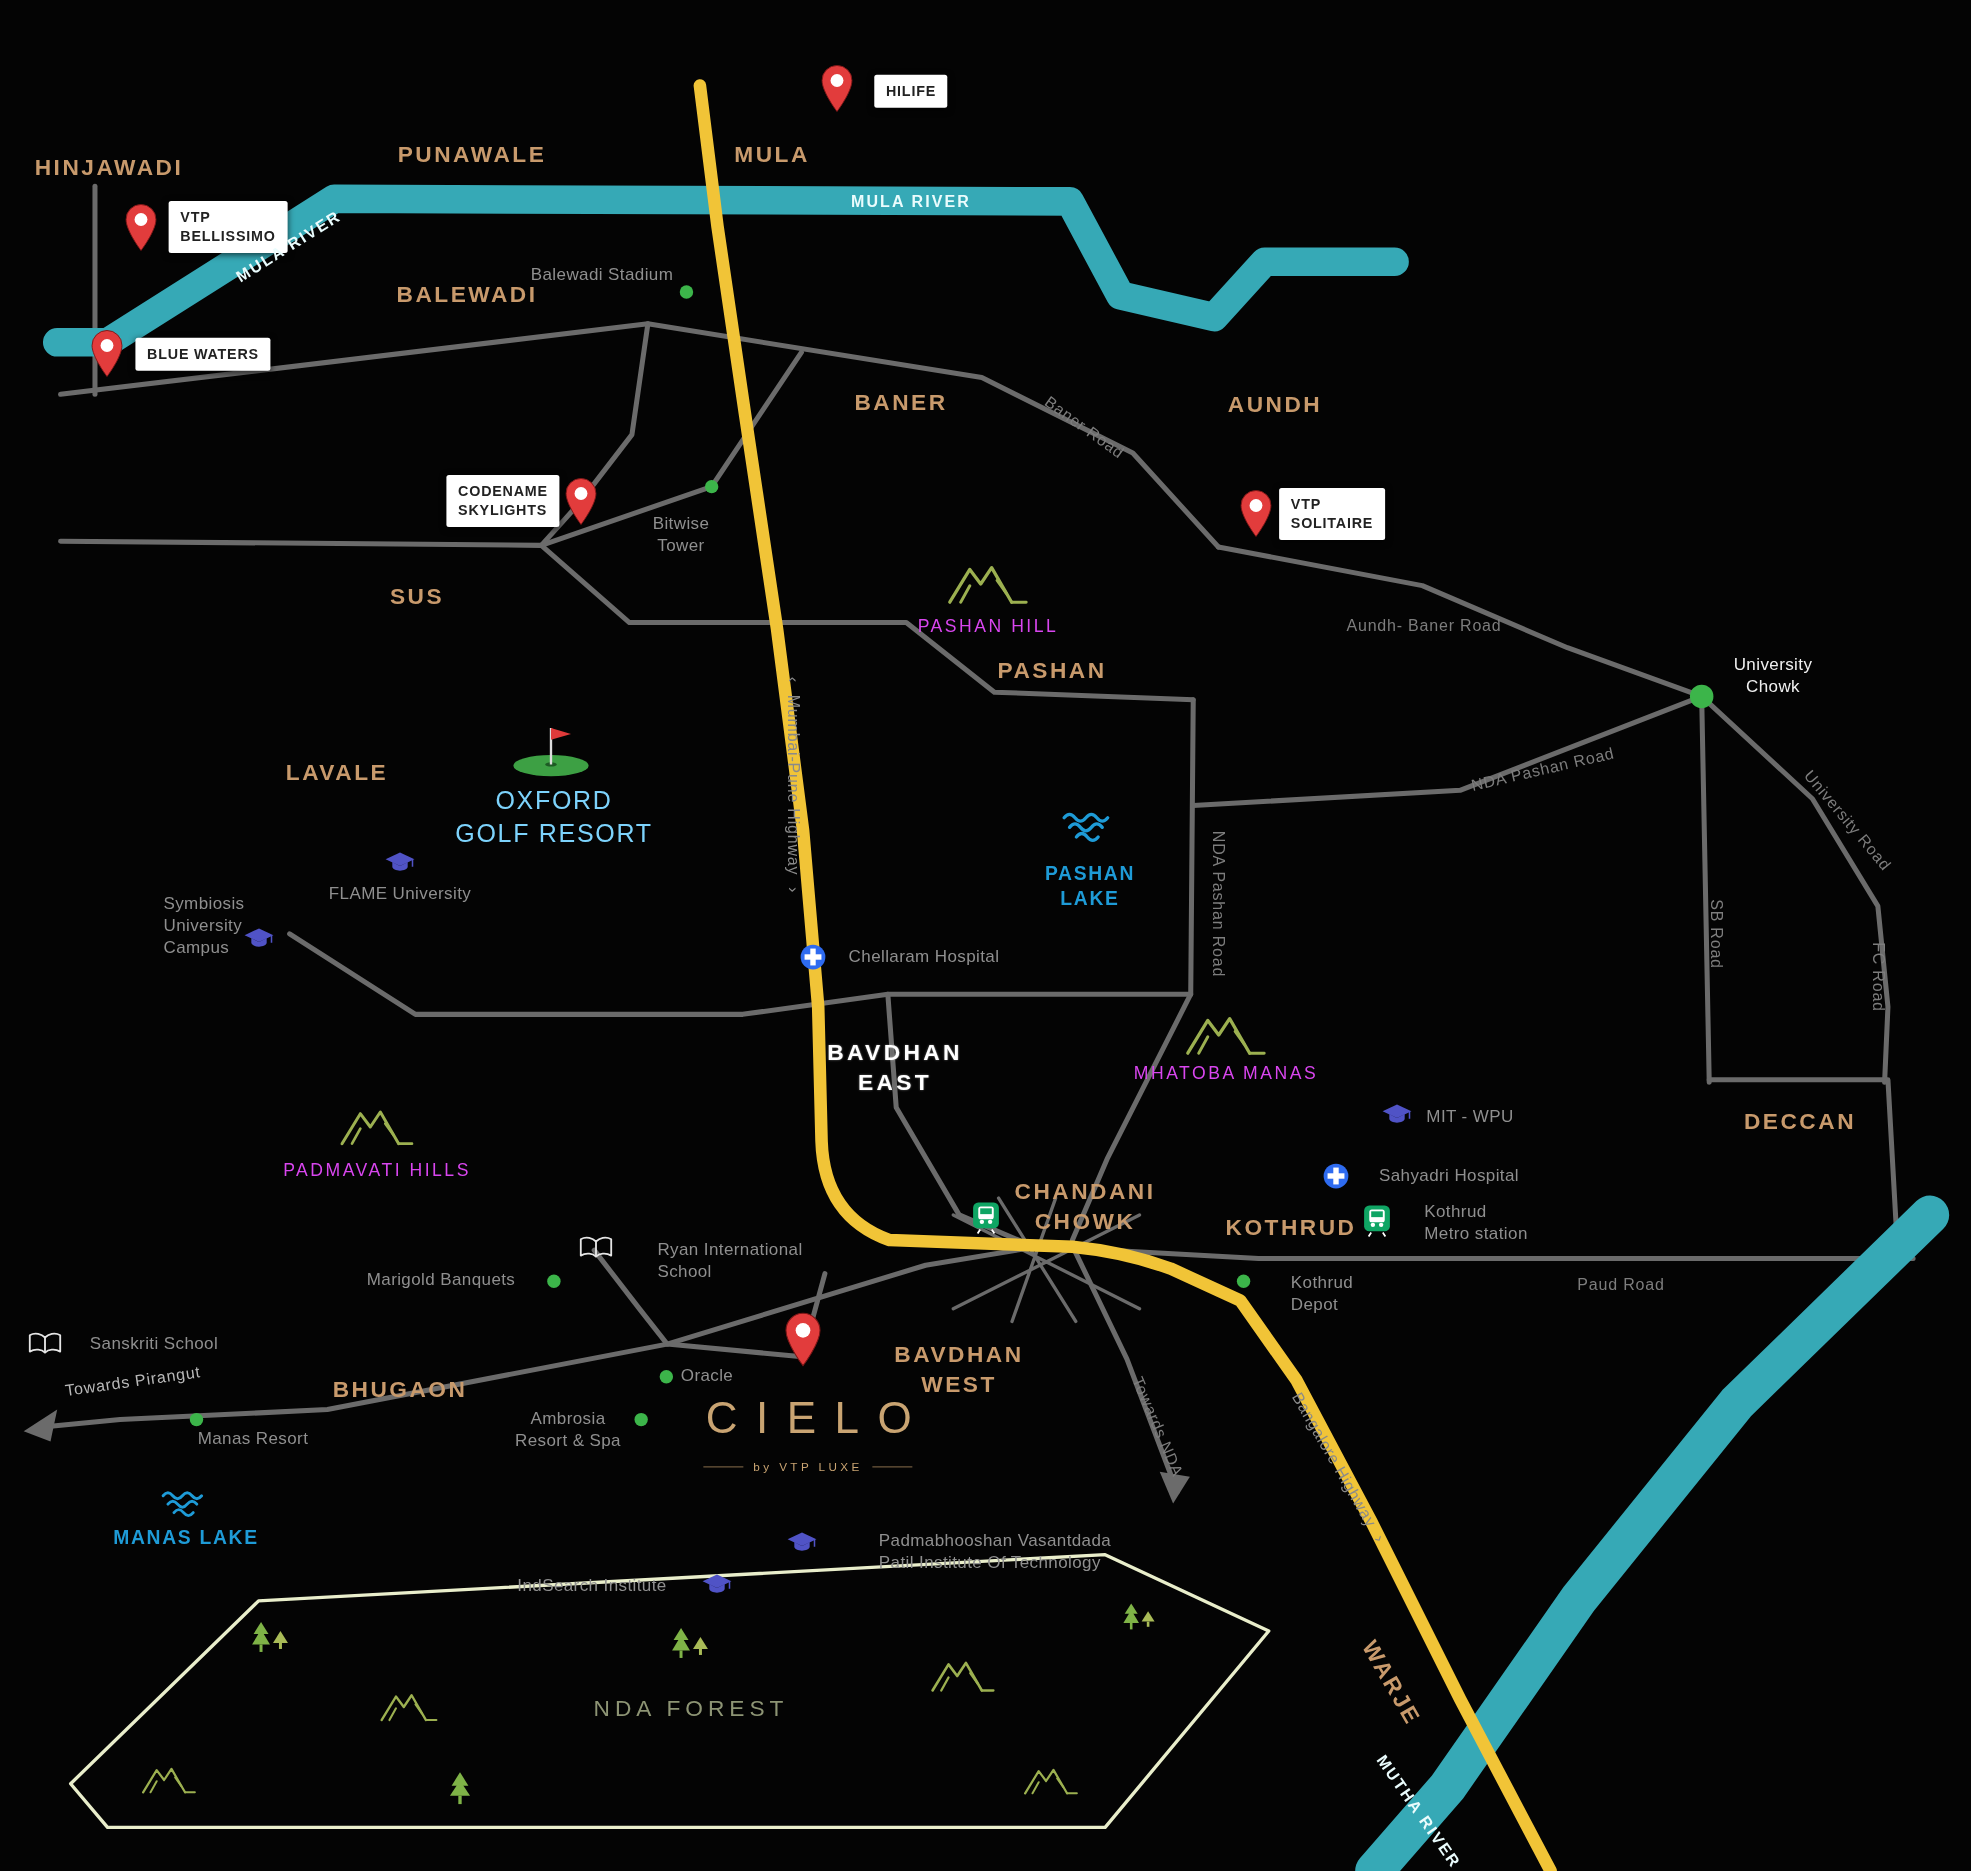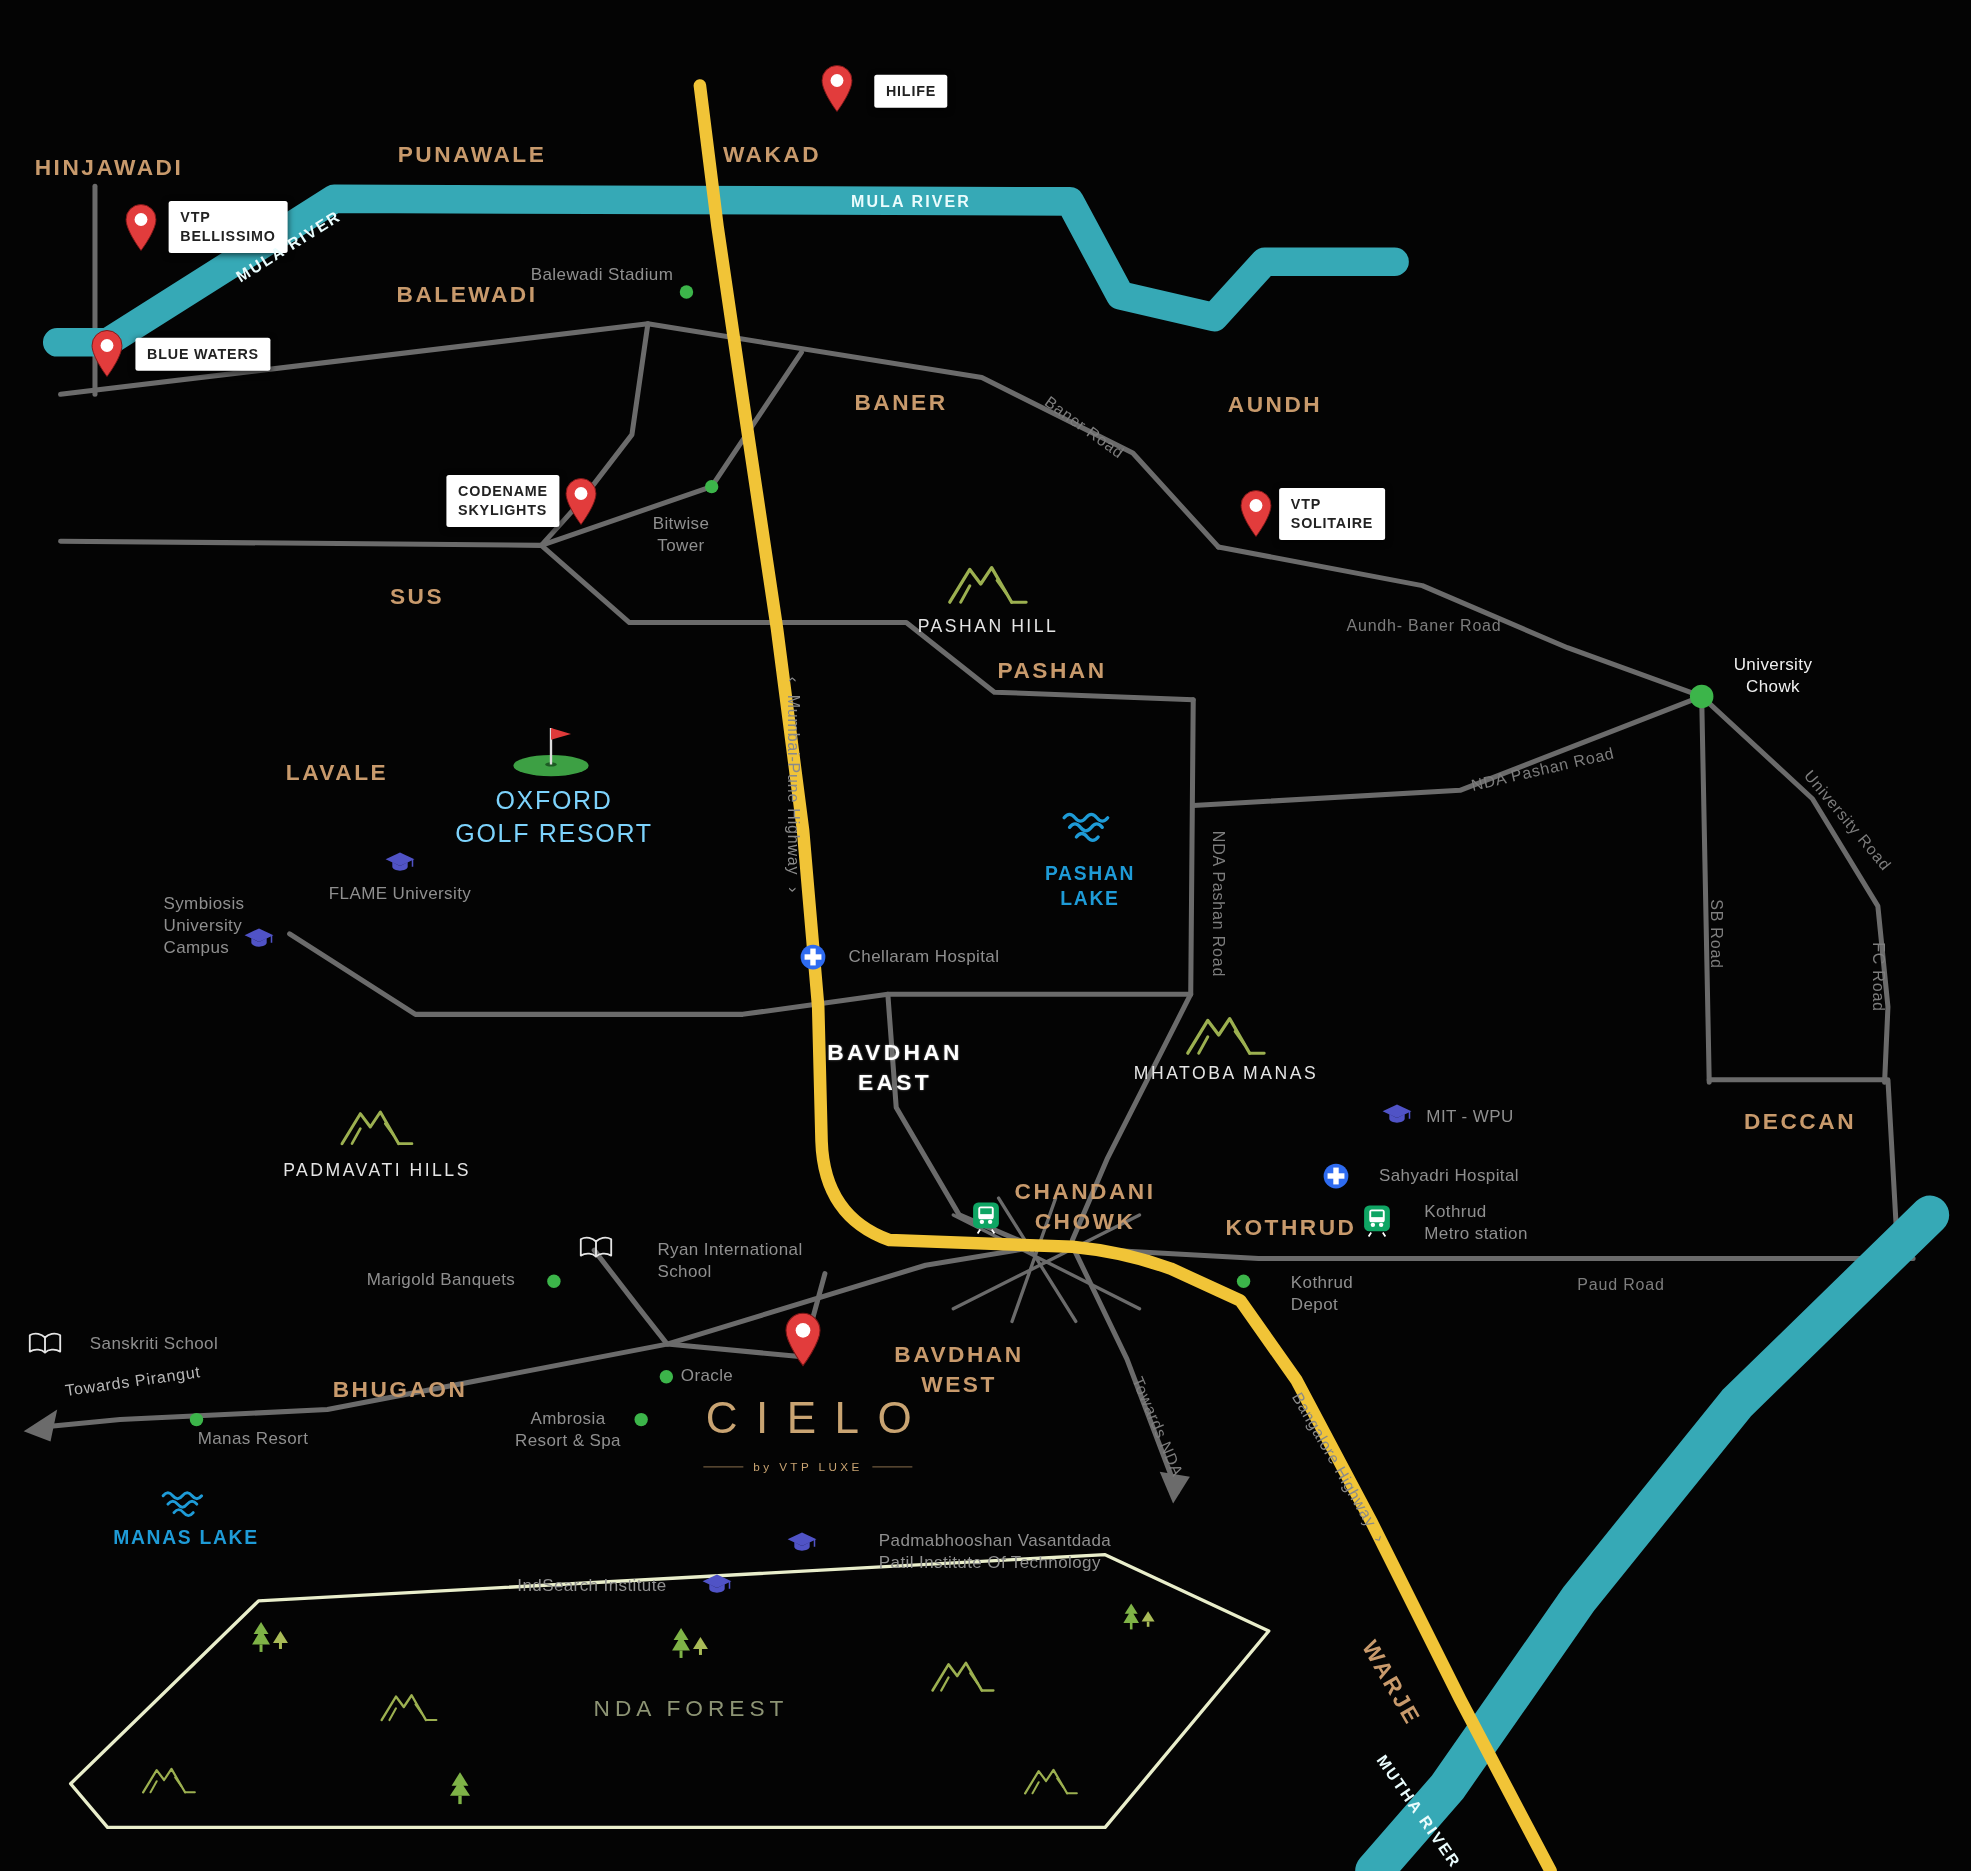--- a/index.html
+++ b/index.html
@@ -7,21 +7,21 @@
        font-family:"Liberation Sans",sans-serif;}
   .layer{position:absolute;left:0;top:0;}
   .lbl{position:absolute;transform:translate(-50%,-50%);white-space:pre-line;text-align:center;line-height:1.3;}
   .area{color:#c89a6c;font-weight:bold;font-size:22.7px;letter-spacing:2.5px;}
   .poi{color:#8f8f8f;font-size:17px;letter-spacing:0.4px;}
   .left{text-align:left;margin-left:13px;}
   .roadlbl{color:#7d7d7d;font-size:16px;letter-spacing:0.8px;}
   .whitelbl{color:#f0f0f0;}
   .riverlbl{color:#eafcfd;font-weight:bold;font-size:16px;letter-spacing:2.1px;}
   .lake{color:#1e9bd7;font-weight:bold;font-size:19.3px;letter-spacing:1.7px;}
-  .hill{color:#e5e5e5;font-size:17.6px;letter-spacing:2.5px;}
+  .hill{color:#d946ef;font-size:17.6px;letter-spacing:2.5px;}
   .forestlbl{color:#8d9474;font-size:22.7px;letter-spacing:5px;}
   .outline-town{color:#ffffff;font-weight:800;font-size:22.7px;letter-spacing:3.4px;
                 text-shadow:0 0 2.5px rgba(255,255,255,.4),0.8px 0.8px 0 #2a2a2a;}
   .pinbox{position:absolute;transform:translate(-50%,-50%);background:#fff;color:#222;
           font-weight:bold;font-size:14.3px;letter-spacing:0.8px;
           padding:6.7px 11.7px;border-radius:2.5px;white-space:pre-line;line-height:1.35;
           box-shadow:0 1.7px 6.7px rgba(0,0,0,.65);}
   .icon{position:absolute;transform:translate(-50%,-50%);}
   .pin{position:absolute;transform:translate(-50%,-100%);}
   .hwy-rot{display:flex;align-items:center;gap:11.7px;color:#8a8a8a;font-size:16px;letter-spacing:0.8px;white-space:nowrap;}
@@ -237,21 +237,21 @@
   <div class="pinbox" style="left:228px;top:227px">VTP
 BELLISSIMO</div>
   <div class="pinbox" style="left:203px;top:354px">BLUE WATERS</div>
   <div class="pinbox" style="left:503px;top:501px">CODENAME
 SKYLIGHTS</div>
   <div class="pinbox" style="left:1332px;top:514px">VTP
 SOLITAIRE</div>
 
   <div class="lbl area" style="left:109px;top:168px">HINJAWADI</div>
   <div class="lbl area" style="left:472px;top:155px">PUNAWALE</div>
-  <div class="lbl area" style="left:772px;top:155px">WAKAD</div>
+  <div class="lbl area" style="left:772px;top:155px">MULA</div>
   <div class="lbl area" style="left:467px;top:295px">BALEWADI</div>
   <div class="lbl area" style="left:901px;top:403px">BANER</div>
   <div class="lbl area" style="left:1275px;top:405px">AUNDH</div>
   <div class="lbl area" style="left:417px;top:597px">SUS</div>
   <div class="lbl area" style="left:1052px;top:671px">PASHAN</div>
   <div class="lbl area" style="left:337px;top:773px">LAVALE</div>
   <div class="lbl area" style="left:400px;top:1390px">BHUGAON</div>
   <div class="lbl outline-town" style="left:895px;top:1067px">BAVDHAN
 EAST</div>
   <div class="lbl area" style="left:959px;top:1369px">BAVDHAN

